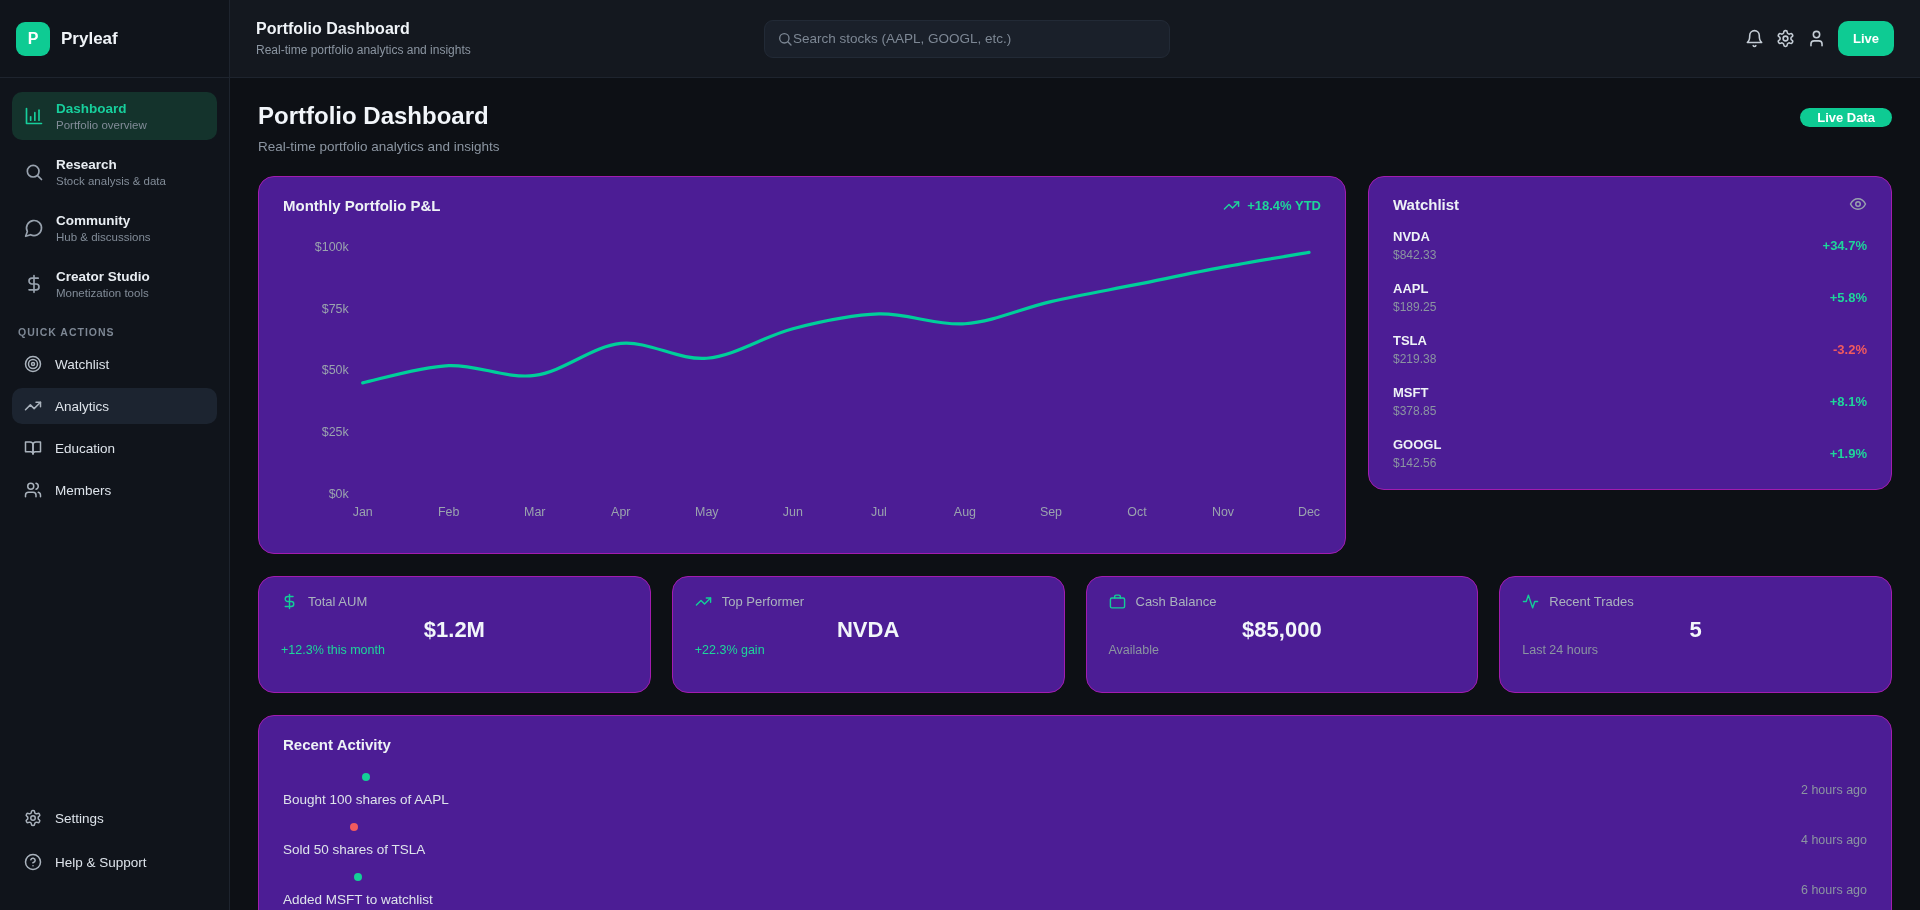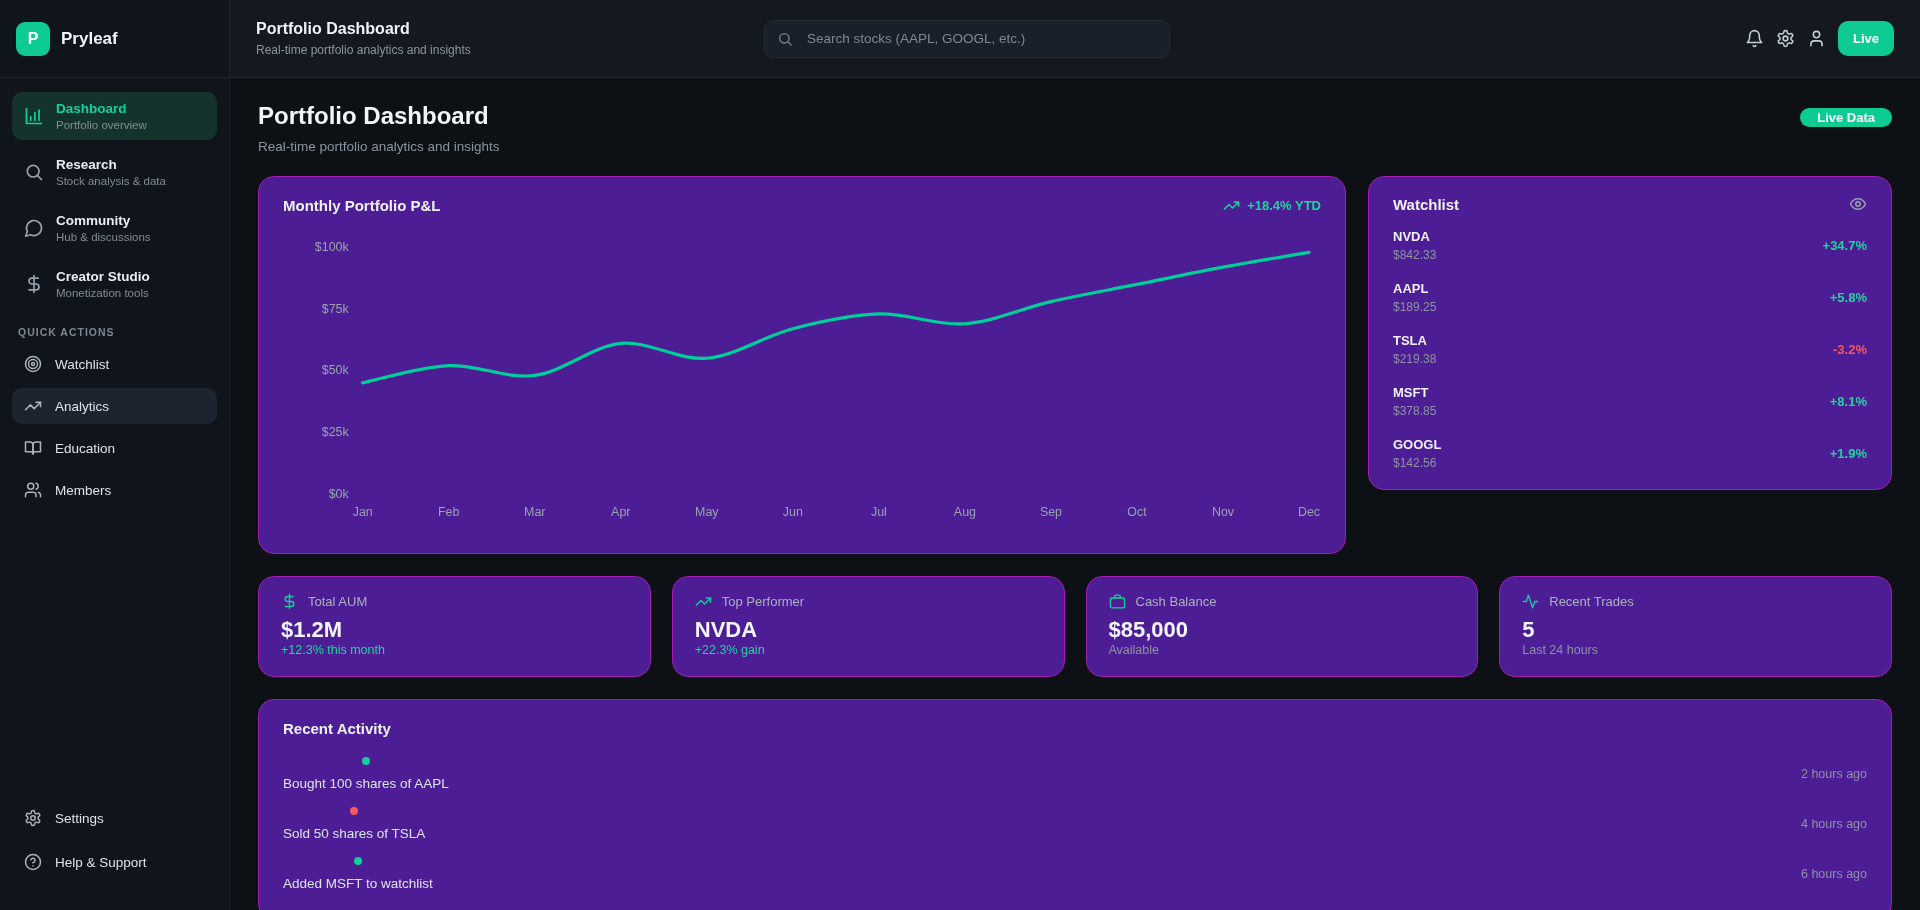--- a/index.html
+++ b/index.html
@@ -57,21 +57,21 @@
   .topbar {
     height:78px; background:#14181f; border-bottom:1px solid #1e242e;
     display:flex; align-items:center; padding:0 26px; gap:20px;
   }
   .topbar-titles { width:430px; }
   .topbar-title { font-size:16px; font-weight:bold; color:#f0f4f8; }
   .topbar-sub { font-size:12px; color:#8b95a1; margin-top:5px; }
   .searchbox {
     flex:0 0 auto; width:406px; height:38px; background:#1a202a;
     border:1px solid #222a36; border-radius:9px; display:flex;
-    align-items:center; padding:0 12px; gap:14px; margin-left:58px;
+    align-items:center; padding:0 12px; gap:0; margin-left:58px;
   }
   .searchbox .ic { width:16px; height:16px; color:#7d8794; }
   .searchbox input {
     background:transparent; border:none; outline:none; color:#cdd5de;
     font-size:13.5px; width:100%; font-family:"Liberation Sans",sans-serif;
   }
   .searchbox input::placeholder { color:#7d8794; }
   .topbar-actions { margin-left:auto; display:flex; align-items:center; gap:12px; }
   .icon-btn { width:19px; height:19px; color:#c4ccd5; cursor:pointer; }
   .live-btn {
@@ -107,25 +107,25 @@
     display:flex; align-items:center; justify-content:space-between;
     padding:10px 0 9px 0; cursor:pointer;
   }
   .wl-sym { font-size:13px; font-weight:bold; color:#eef2f6; }
   .wl-price { font-size:12px; color:#8b95a1; margin-top:4px; }
   .chg-up { color:#1ed69a; font-size:13px; font-weight:bold; }
   .chg-down { color:#f25a5e; font-size:13px; font-weight:bold; }
   .eye { width:18px; height:18px; color:#98a2ae; cursor:pointer; }
 
   .stats { display:grid; grid-template-columns:repeat(4,1fr); gap:21px; margin-top:22px; }
-  .stat-card { padding:16px 22px; height:101px; }
+  .stat-card { padding:16px 22px; height:117px; }
   .stat-top { display:flex; align-items:center; gap:10px; }
   .stat-top .ic { width:17px; height:17px; color:#13ce98; }
   .stat-label { font-size:13px; color:#aab3bd; }
-  .stat-value { font-size:22px; font-weight:bold; color:#f2f6fa; margin-top:7px; }
+  .stat-value { font-size:22px; font-weight:bold; color:#f2f6fa; margin-top:7px;text-align:center; }
   .stat-sub { font-size:12.5px; color:#8b95a1; }
   .stat-sub.green { color:#1ed69a; }
 
   .activity-card { margin-top:22px; padding:20px 24px; }
   .act-title { font-size:15px; font-weight:bold; color:#eef2f6; margin-bottom:12px; }
   .act-row { display:flex; align-items:center; justify-content:space-between; padding:8px 0; }
   .act-left { display:flex; align-items:center; gap:11px;flex-direction:column; }
   .dot { width:8px; height:8px; border-radius:50%; }
   .dot.green { background:#14cf97; }
   .dot.red { background:#f25a5e; }

